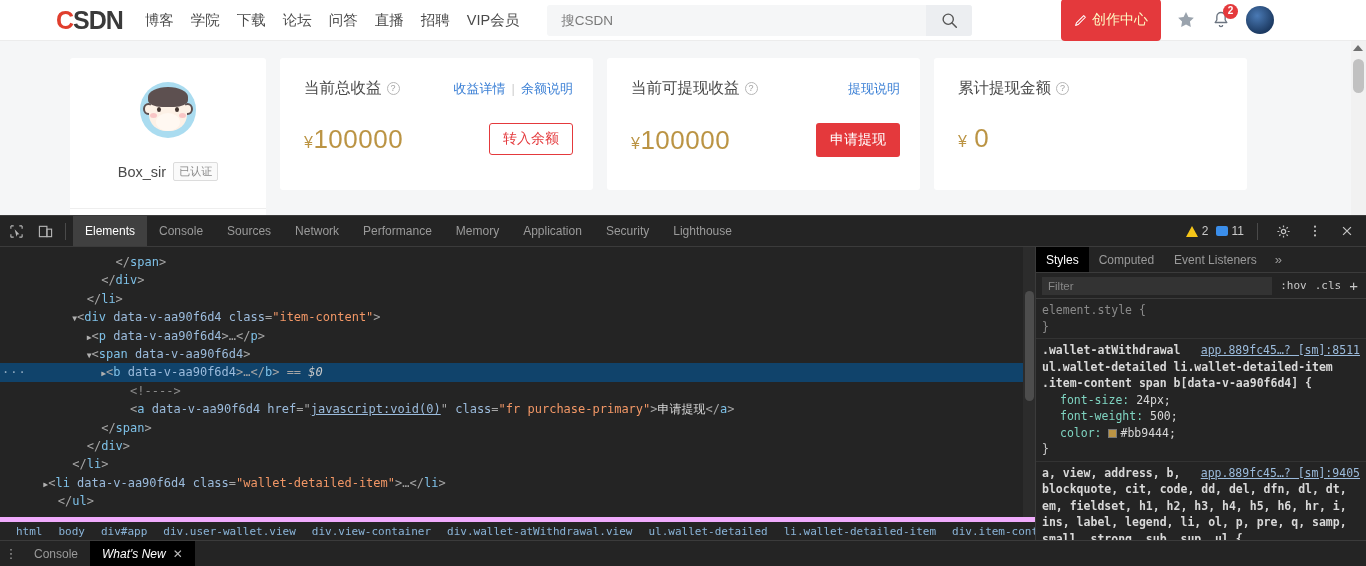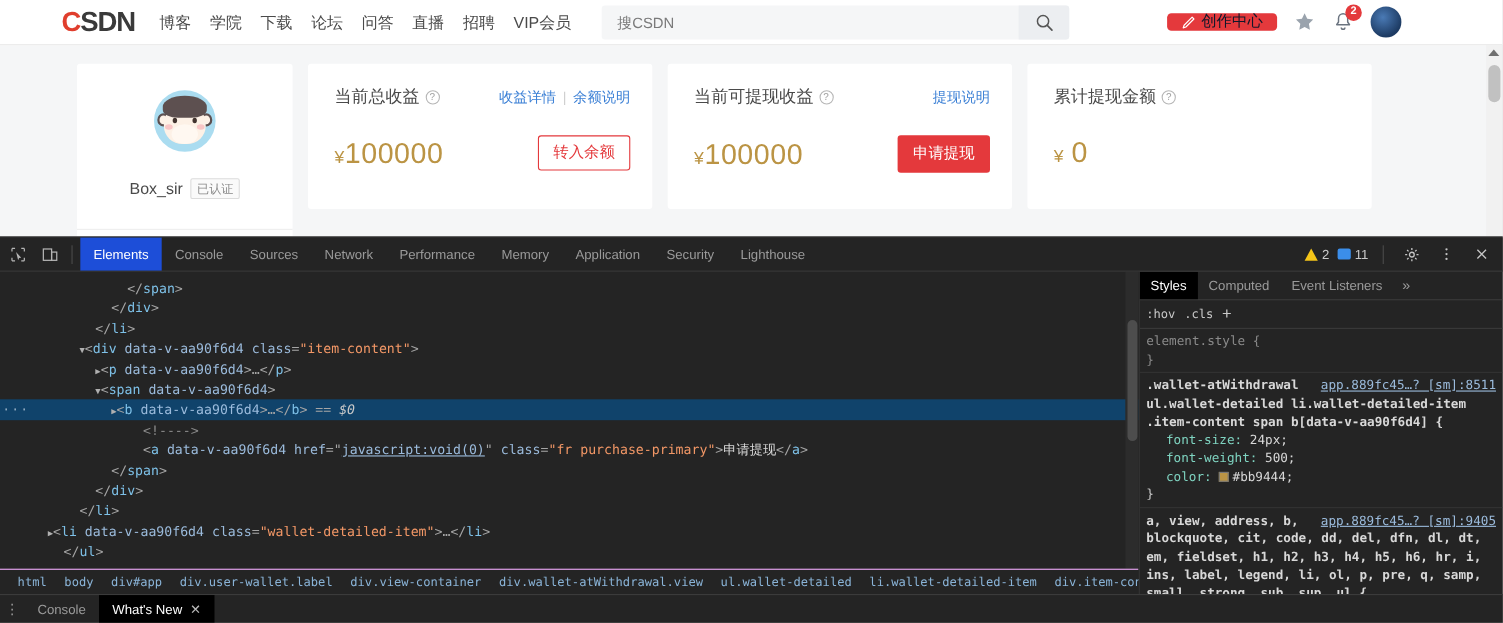--- a/index.html
+++ b/index.html
@@ -30,21 +30,21 @@
   .search-input {
     flex:1; border:none; outline:none; background:transparent; height:100%;
     padding-left:14px; font-size:13.5px; color:#b91c1c;
     font-family:"Liberation Sans",sans-serif;
   }
   .search-input::placeholder { color:#7a7a7a; }
   .search-btn { width:46px; height:100%; display:flex; align-items:center; justify-content:center;
      background:#eceef1; border:none; border-radius:0 3px 3px 0; cursor:pointer; }
   .hdr-right { position:absolute; right:92px; display:flex; align-items:center; gap:15px; }
   .create-btn {
-    background:#e4393c; color:#0f172a; border:none; border-radius:4px; height:16px;
+    background:#e4393c; color:#fef9c3; border:none; border-radius:4px; height:42px;
     padding:0 13px; font-size:14px; display:flex; align-items:center; gap:5px; cursor:pointer;
     font-family:"Liberation Sans",sans-serif;
   }
   .icon-star { width:20px;height:20px; cursor:pointer; }
   .bell-wrap { position:relative; width:20px;height:20px; cursor:pointer; }
   .bell-badge {
     position:absolute; top:-6px; right:-7px; background:#e4393c; color:#fff;
     font-size:10px; line-height:14px; min-width:15px; height:15px; border-radius:8px;
     text-align:center; padding:0 3px; font-weight:bold;
   }
@@ -102,21 +102,21 @@
   
   #devtools { position:absolute; left:0; top:215px; width:1366px; height:351px;
               background:#242424; border-top:1px solid #3b3b3b; display:flex; flex-direction:column; }
   .dt-toolbar { height:31px; background:#242424; display:flex; align-items:center;
                 border-bottom:1px solid #3b3b3b; position:relative; }
   .dt-iconbtn { width:26px;height:26px; display:flex;align-items:center;justify-content:center; cursor:pointer; margin-left:3px; }
   .dt-divider { width:1px; height:17px; background:#4a4a4a; margin:0 7px; }
   .dt-tabs { display:flex; align-items:center; height:100%; }
   .dt-tab { padding:0 12px; height:100%; display:flex; align-items:center;
             font-size:12px; color:#9a9a9a; cursor:pointer; white-space:nowrap; }
-  .dt-tab.active { background:#1d4ed8; color:#fff; }
+  .dt-tab.active { background:#404040; color:#fff; }
   .dt-right { position:absolute; right:6px; display:flex; align-items:center; gap:3px; }
   .warn-grp { display:flex; align-items:center; gap:4px; font-size:12px; color:#c9c9c9; margin-right:4px; cursor:pointer; }
   .warn-tri { width:0;height:0;border-left:6px solid transparent;border-right:6px solid transparent;border-bottom:11px solid #f5c518; }
   .msg-sq { width:12px;height:10px; background:#3b8eea; border-radius:2px; }
   .dt-sep2 { width:1px;height:17px;background:#4a4a4a;margin:0 6px; }
 
   .dt-body { flex:1; display:flex; overflow:hidden; }
 
   
   .dom-panel { width:1035px; background:#242424; position:relative; overflow:hidden;
@@ -132,21 +132,21 @@
   .txt { color:#d8d8d8; }
   .cmt { color:#8a8a8a; }
   .dollar { color:#c9c9c9; font-style:italic; }
   .lnk { color:#9bbbdc; text-decoration:underline; }
   .ellipsis-badge { position:absolute; left:2px; color:#8fa9bf; letter-spacing:1px; }
   .dom-scroll { position:absolute; right:0; top:0; width:12px; height:100%; background:#2c2c2c; }
   .dom-thumb { position:absolute; right:1px; top:44px; width:9px; height:110px; background:#4d4d4d; border-radius:5px; }
 
   .breadcrumb {
     position:absolute; left:0; bottom:0; width:1035px; height:23px; background:#242424;
-    border-top:1px solid #f0abfc; display:flex; align-items:center; padding-left:8px;
+    border-top:5px solid #f0abfc; display:flex; align-items:center; padding-left:8px;
     font-family:"DejaVu Sans Mono","Liberation Mono",monospace; font-size:11px; gap:0;
   }
   .bc-item { padding:0 8px; color:#8ab4d8; cursor:pointer; white-space:nowrap; }
 
   
   .styles-panel { flex:1; background:#242424; border-left:1px solid #3b3b3b; display:flex; flex-direction:column; overflow:hidden; }
   .sp-tabs { height:26px; display:flex; align-items:center; border-bottom:1px solid #3b3b3b; }
   .sp-tab { padding:0 10px; height:100%; display:flex; align-items:center; font-size:12px; color:#9a9a9a; cursor:pointer; }
   .sp-tab.active { background:#000; color:#fff; }
   .sp-more { padding:0 8px; color:#9a9a9a; font-size:13px; cursor:pointer; }
@@ -166,21 +166,21 @@
   .prop { color:#7fd4c1; padding-left:18px; }
   .pval { color:#d8d8d8; }
   .swatch { display:inline-block; width:9px;height:9px; background:#bb9444; border:1px solid #777;
             vertical-align:-1px; margin-right:3px; }
   .rule.muted .sel-txt { color:#8a8a8a; }
 
   
   .dt-drawer { height:26px; background:#242424; border-top:1px solid #3b3b3b; display:flex; align-items:center; }
   .drawer-kebab { width:22px; text-align:center; color:#9a9a9a; font-size:13px; cursor:pointer; }
   .drawer-tab { padding:0 12px; height:100%; display:flex; align-items:center; font-size:12px; color:#9a9a9a; cursor:pointer; }
-  .drawer-tab.active { background:#000; color:#fff; }
+  .drawer-tab.active { background:#000; color:#fff;font-style:italic; }
   .drawer-close { margin-left:7px; color:#bbb; font-size:12px; cursor:pointer; }
 
   .statusbar {
     position:absolute; right:0; bottom:0; height:22px; background:#3b3b3b;
     display:flex; align-items:center; padding:0 10px; color:#d8d8d8; font-size:12px;
     font-family:"Liberation Sans",sans-serif; border-top-left-radius:2px;
   }
   svg { display:block; }
 </style>
 </head>
@@ -399,37 +399,38 @@
           <div class="dom-line" style="position: relative;"><span>      </span><span class="tri" style="font-size: 8px;">▶</span><span class="punc">&lt;</span><span class="tag">li</span><span class="attr"> data-v-aa90f6d4</span><span class="attr"> class</span><span class="punc">=</span><span class="val">"wallet-detailed-item"</span><span class="punc">&gt;…&lt;/</span><span class="tag">li</span><span class="punc">&gt;</span></div>
           <div class="dom-line" style="position: relative;"><span>      </span><span>  </span><span class="punc">&lt;/</span><span class="tag">ul</span><span class="punc">&gt;</span></div>
         </div>
       <div class="dom-scroll">
         <div class="dom-thumb"></div>
       </div>
       <div class="breadcrumb" id="breadcrumb">
           <span class="bc-item">html</span>
           <span class="bc-item">body</span>
           <span class="bc-item">div#app</span>
-          <span class="bc-item">div.user-wallet.label</span>
+          <span class="bc-item">div.user-wallet.view</span>
           <span class="bc-item">div.view-container</span>
           <span class="bc-item">div.wallet-atWithdrawal.view</span>
           <span class="bc-item">ul.wallet-detailed</span>
           <span class="bc-item">li.wallet-detailed-item</span>
           <span class="bc-item">div.item-content</span>
         </div>
     </div>
 
     <div class="styles-panel">
       <div class="sp-tabs">
         <div class="sp-tab active">Styles</div>
         <div class="sp-tab">Computed</div>
         <div class="sp-tab">Event Listeners</div>
         <div class="sp-more">»</div>
       </div>
       <div class="sp-filter">
+        <input type="text" placeholder="Filter" style="">
         <span class="sp-hov">:hov</span>
         <span class="sp-hov">.cls</span>
         <span class="sp-plus">+</span>
       </div>
       <div class="sp-rules" id="sp-rules">
           <div class="rule muted">
             <div class="sel-txt" style="white-space: pre-wrap; font-weight: 400;">element.style {</div>
             <div class="brace" style="color: rgb(138, 138, 138);">}</div>
           </div>
           <div class="rule">

